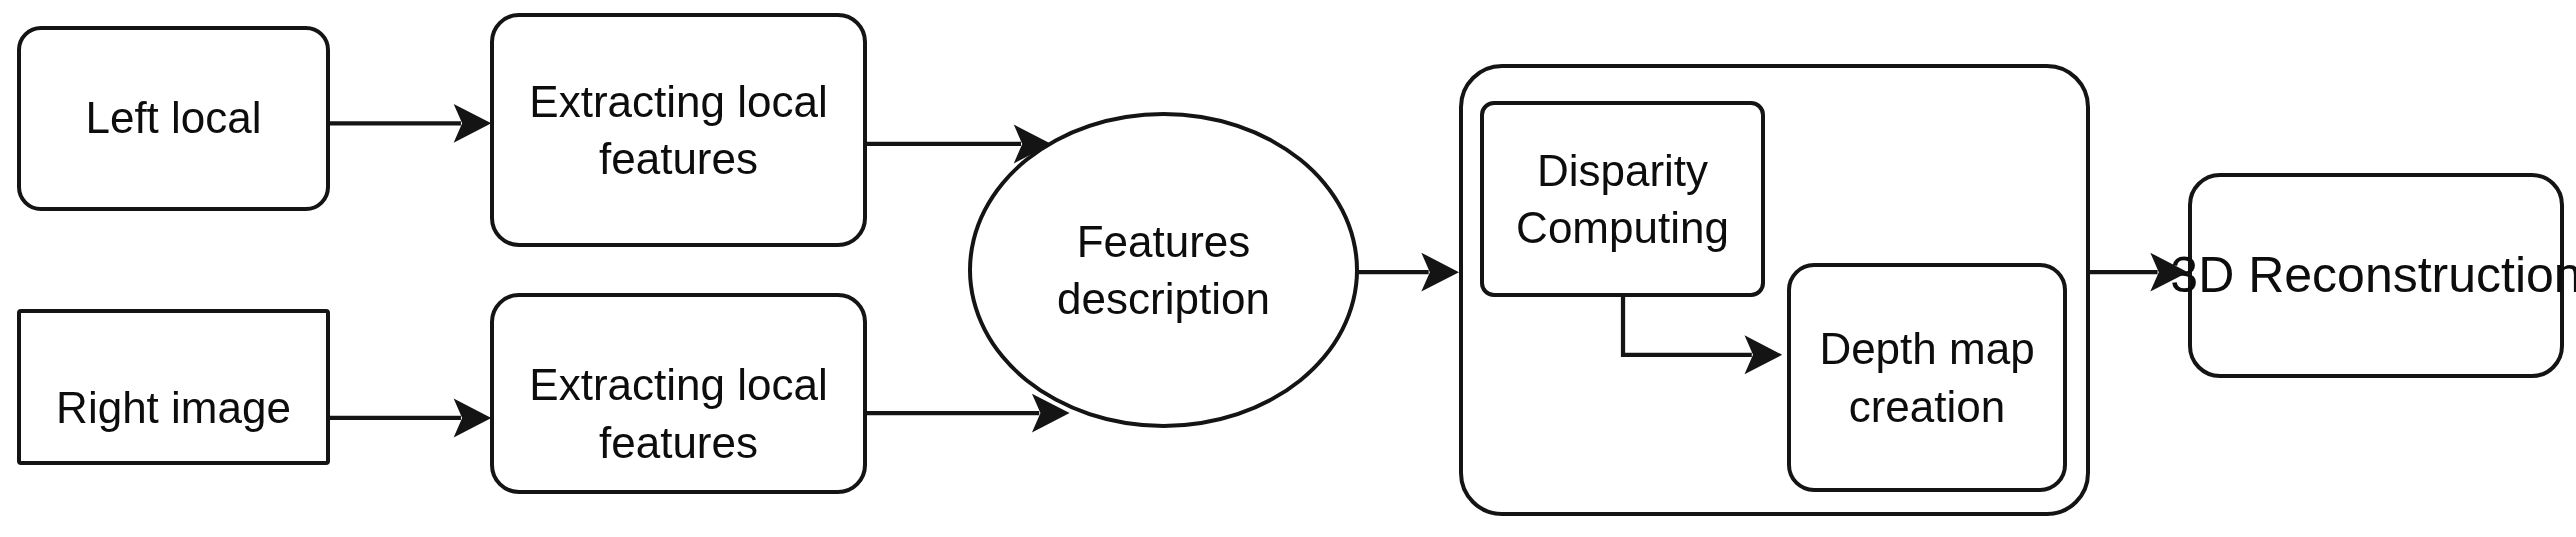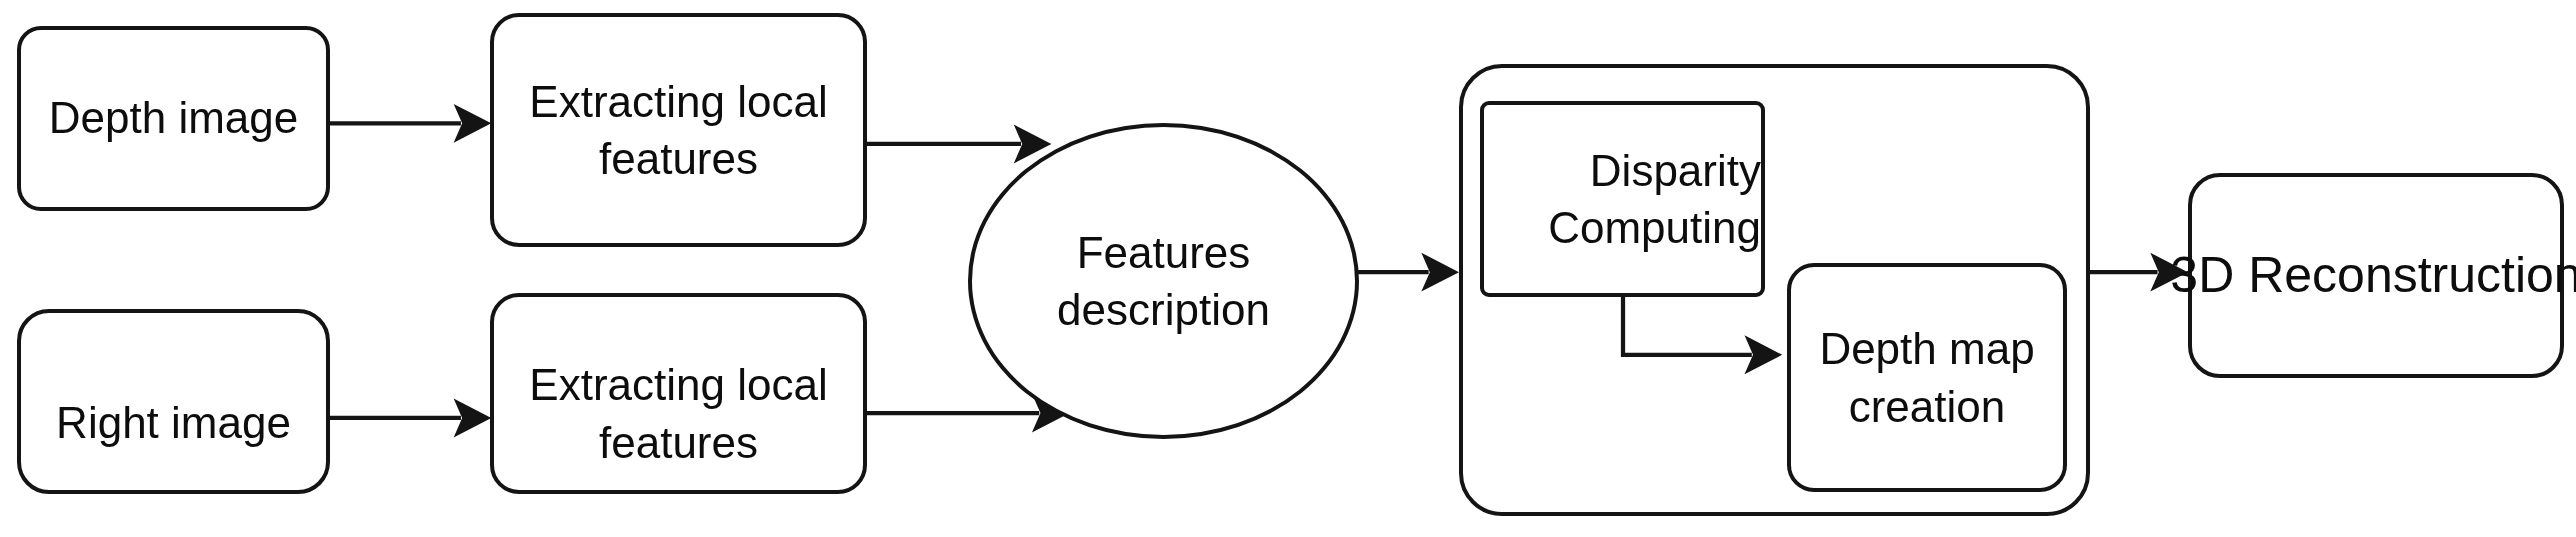--- a/index.html
+++ b/index.html
@@ -20,33 +20,33 @@
     display: flex;
     align-items: center;
     justify-content: center;
     text-align: center;
     font-size: 44px;
     line-height: 1.3;
     font-weight: 400;
   }
   
   #node-left-image   { left: 17px;  top: 25.5px;  width: 313px; height: 185px; border-radius: 24px; }
-  #node-right-image  { left: 17px;  top: 309px; width: 313px; height: 185px; border-radius: 32px; padding-top: 42px; }
+  #node-right-image  { left: 17px;  top: 309px; width: 313px; height: 156px; border-radius: 4px; padding-top: 42px; }
   
   #node-extract-top    { left: 490px; top: 13.4px;  width: 377px; height: 234px; border-radius: 29px; }
   #node-extract-bottom { left: 490px; top: 293px; width: 377px; height: 201px; border-radius: 29px; padding-top: 40px; }
   
   #node-features-description {
-    left: 968px; top: 123px; width: 391px; height: 316px;
+    left: 968px; top: 112px; width: 391px; height: 316px;
     border-radius: 50%;
   }
   #node-features-description .label { width: 292px; }
   
   #group-matching { left: 1459px; top: 64px; width: 631px; height: 452px; border-radius: 43px; background: transparent; }
-  #node-disparity { left: 1480px; top: 101px; width: 285px; height: 196px; border-radius: 9px; text-align: right; }
+  #node-disparity { left: 1480px; top: 101px; width: 285px; height: 196px; border-radius: 14px; }
   #node-depth-map { left: 1787px; top: 263px; width: 280px; height: 229px; border-radius: 27px; }
   
   #node-reconstruction { left: 2188px; top: 173px; width: 376px; height: 205px; border-radius: 32px; font-size: 50px; }
   #node-reconstruction .label { white-space: nowrap; }
 
   #connectors {
     position: absolute;
     left: 0; top: 0;
     width: 2576px; height: 537px;
     pointer-events: none;
@@ -88,21 +88,21 @@
       <path d="M 2671 482 L 2671 584 L 2883 584"></path>
       <polygon points="2933,584 2871,552 2885,584 2871,616"></polygon>
     </g>
     <g>
       <line x1="3438" y1="448" x2="3551" y2="448"></line>
       <polygon points="3601,448 3539,416 3553,448 3539,480"></polygon>
     </g>
   </svg>
 
   <div class="node" id="node-left-image">
-    <span class="label">Depth image</span>
+    <span class="label">Left local</span>
   </div>
 
   <div class="node" id="node-right-image">
     <span class="label">Right image</span>
   </div>
 
   <div class="node" id="node-extract-top">
     <span class="label">Extracting local features</span>
   </div>
 

